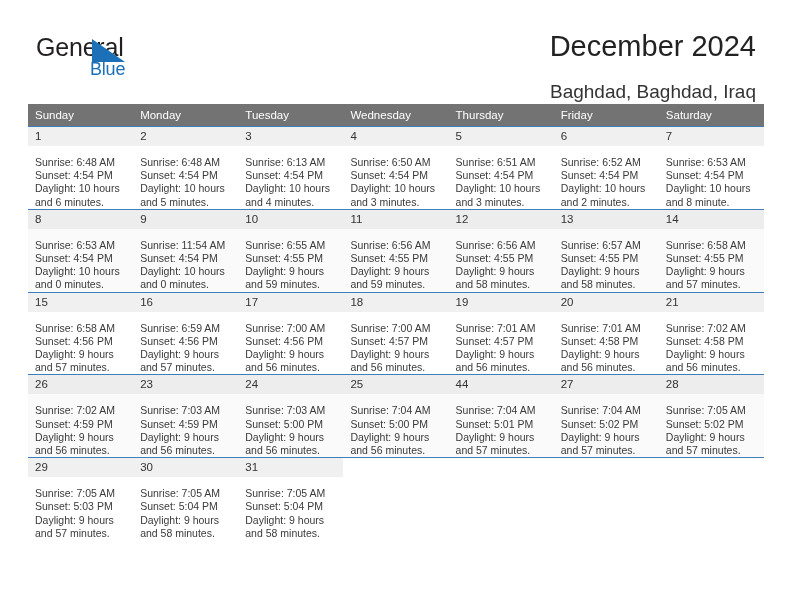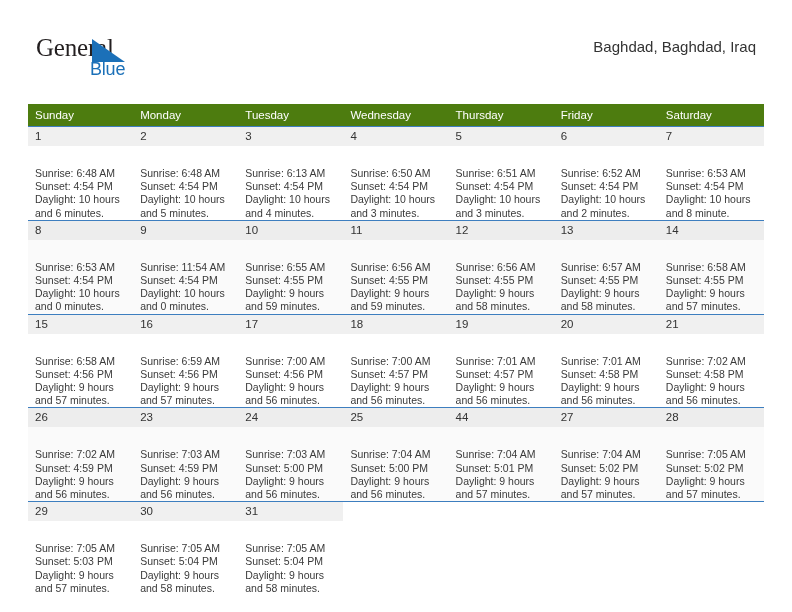--- a/index.html
+++ b/index.html
@@ -37,21 +37,21 @@
     height: 56px;
   }
   .brand-general {
     position: absolute;
     left: 0;
     top: 0;
     font-size: 25px;
     color: #231f20;
     letter-spacing: -0.2px;
     line-height: 29px;
-    font-family: Liberation Serif, serif;
+    font-family: Liberation Sans, sans-serif;
   }
   .brand-triangle {
     position: absolute;
     left: 56px;
     top: 6px;
     width: 0;
     height: 0;
     border-left: 33px solid #1b70b8;
     border-top: 23px solid transparent;
   }
@@ -72,38 +72,38 @@
     top: 28px;
     text-align: right;
   }
   .cal-title {
     font-size: 29px;
     color: #222222;
     line-height: 36px;
     white-space: nowrap;
   }
   .cal-subtitle {
-    font-size: 15px;
+    font-size: 19px;
     color: #333333;
     line-height: 22px;
-    margin-top: 8px;
+    margin-top: 17px;
     white-space: nowrap;
   }
 
   
   .calendar {
     position: absolute;
     left: 28px;
     top: 104px;
     width: 736px;
     border-collapse: collapse;
     table-layout: fixed;
   }
   .calendar th {
-    background: #4d7c0f;
+    background: #737373;
     color: #ffffff;
     font-weight: normal;
     font-size: 11.5px;
     text-align: left;
     padding: 5px 0 5px 7px;
     height: 12px;
     border: none;
   }
   .calendar td {
     vertical-align: top;
@@ -127,41 +127,42 @@
     color: #333333;
     padding: 3px 0 3px 7px;
     line-height: 13px;
     height: 13px;
   }
   tr.week-row.shaded .daynum { background: #ededed; }
   .cell-empty .daynum {
     background: transparent;
   }
   .info {
-    padding: 21px 6px 0 7px;
+    padding: 10px 6px 0 7px;
     font-size: 10.5px;
     line-height: 13.2px;
     color: #3a3a3a;
   }
   .info div { white-space: nowrap; }
 </style>
 </head>
 <body>
 
 <div class="page">
 
   <div class="header">
 
     <div class="brand">
       <span class="brand-general">General</span>
       <span class="brand-triangle"></span>
       <span class="brand-blue">Blue</span>
     </div>
 
     <div class="title-block">
+      <div class="cal-title">December 2024</div>
       <div class="cal-subtitle">Baghdad, Baghdad, Iraq</div>
     </div>
 
   </div>
 
   <table class="calendar">
     <thead>
       <tr>
         <th>Sunday</th>
         <th>Monday</th>

